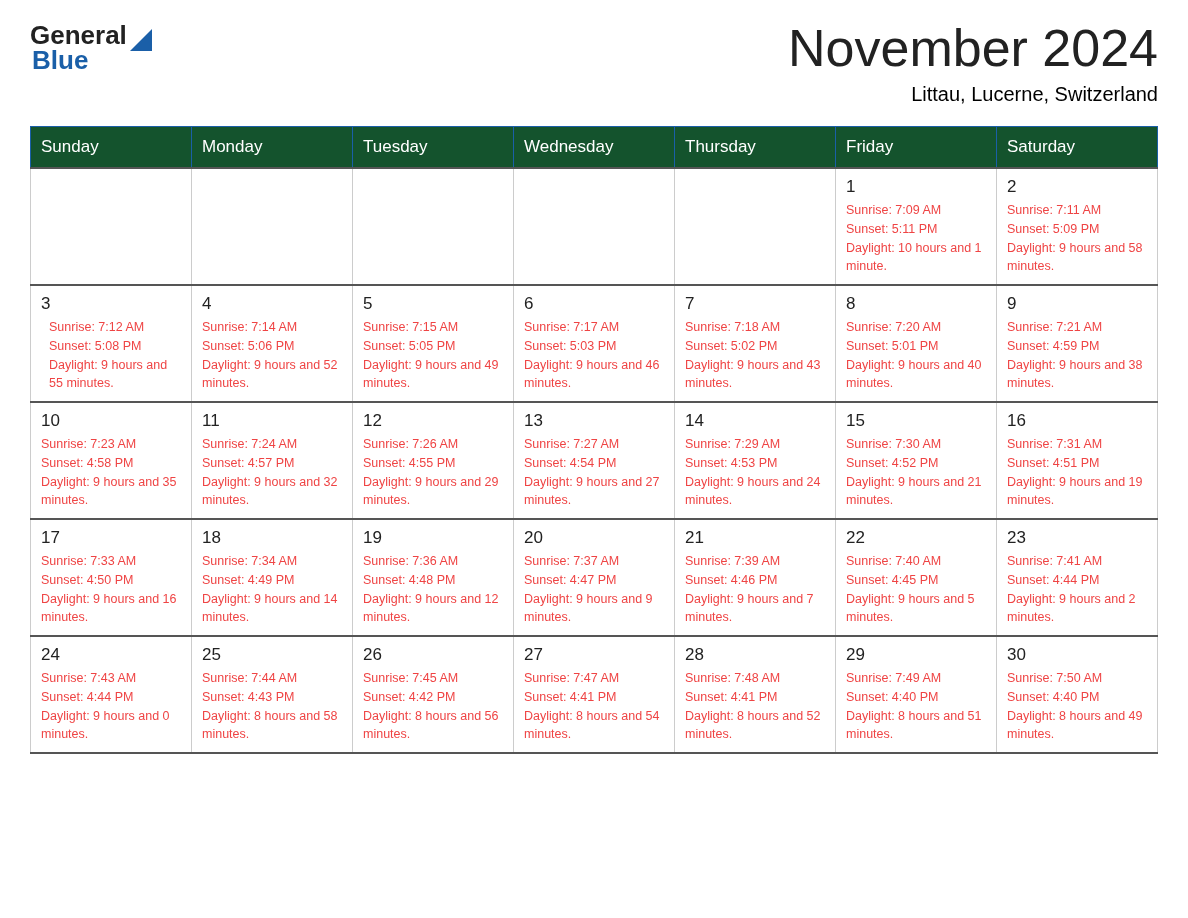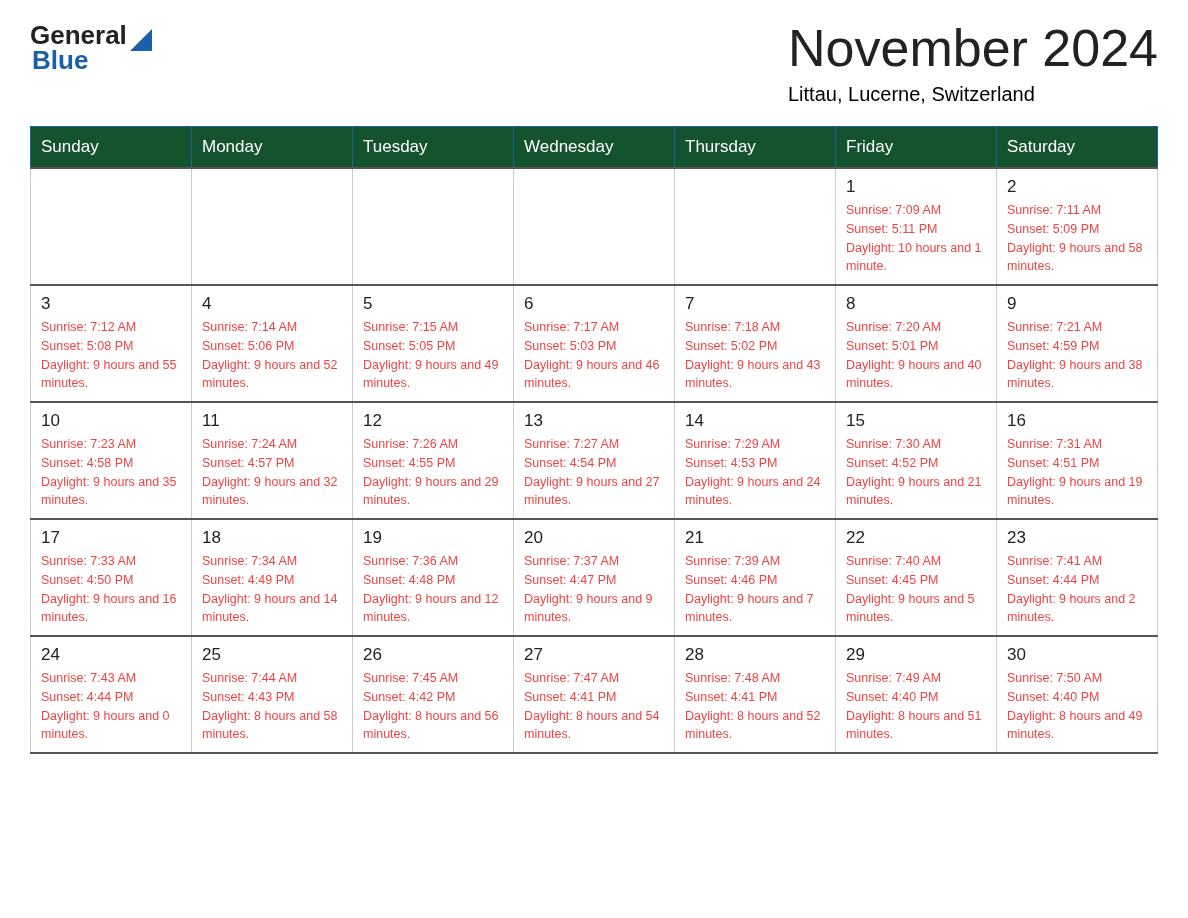--- a/index.html
+++ b/index.html
@@ -25,21 +25,21 @@
       font-size: 26px;
       font-weight: bold;
       color: #222;
     }
     .logo-text-blue {
       font-size: 26px;
       font-weight: bold;
       color: #1a5fa8;
     }
     .title-block {
-      text-align: left;
+      text-align: right;
     }
     .month-title {
       font-size: 52px;
       font-weight: normal;
       color: #222;
       line-height: 1.1;
     }
     .subtitle {
       font-size: 20px;
       color: #000000;
@@ -137,21 +137,21 @@
         <td>
           <span class="day-number">2</span>
           <div class="day-info" style="white-space: pre-line;">Sunrise: 7:11 AM
 Sunset: 5:09 PM
 Daylight: 9 hours and 58 minutes.</div>
         </td>
       </tr>
       <tr>
         <td>
           <span class="day-number">3</span>
-          <div class="day-info" style="white-space: pre-line;">Sunrise: 7:12 AM
+          <div class="day-info" style="white-space: pre-line; margin-left: 8px;">Sunrise: 7:12 AM
 Sunset: 5:08 PM
 Daylight: 9 hours and 55 minutes.</div>
         </td>
         <td>
           <span class="day-number">4</span>
           <div class="day-info" style="white-space: pre-line;">Sunrise: 7:14 AM
 Sunset: 5:06 PM
 Daylight: 9 hours and 52 minutes.</div>
         </td>
         <td>

